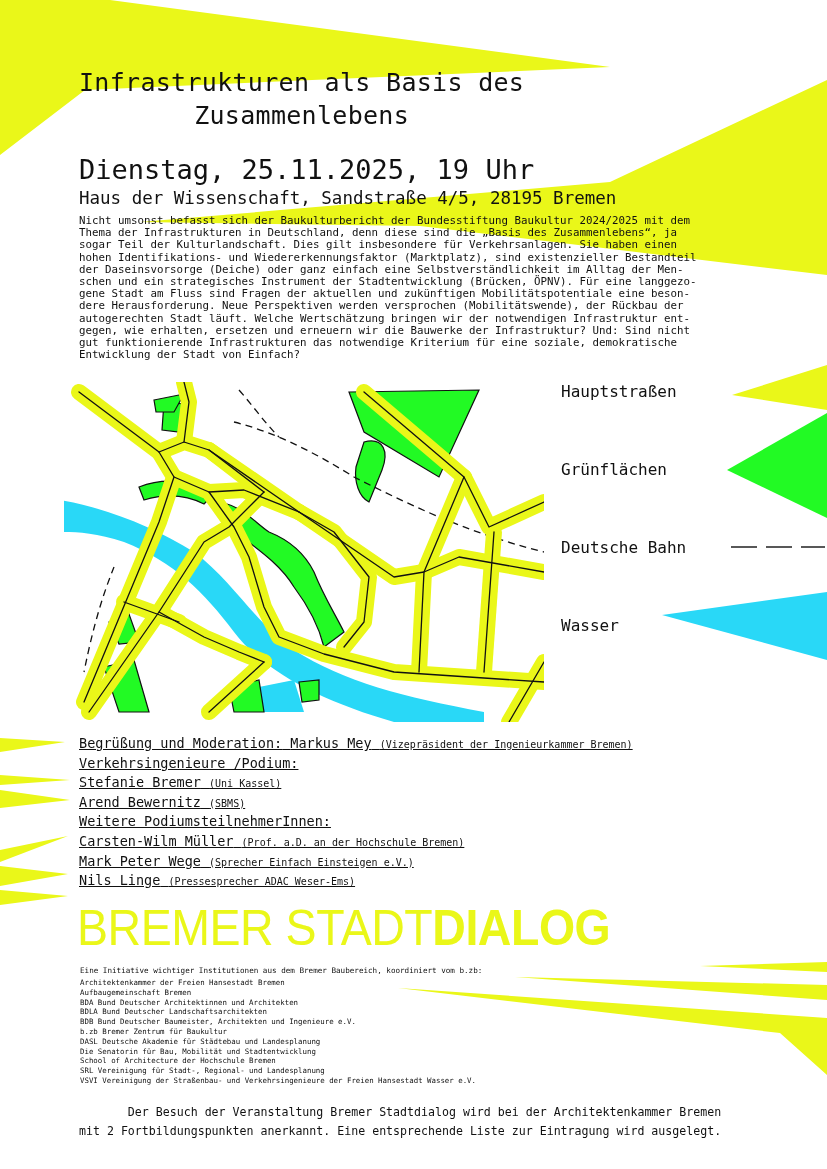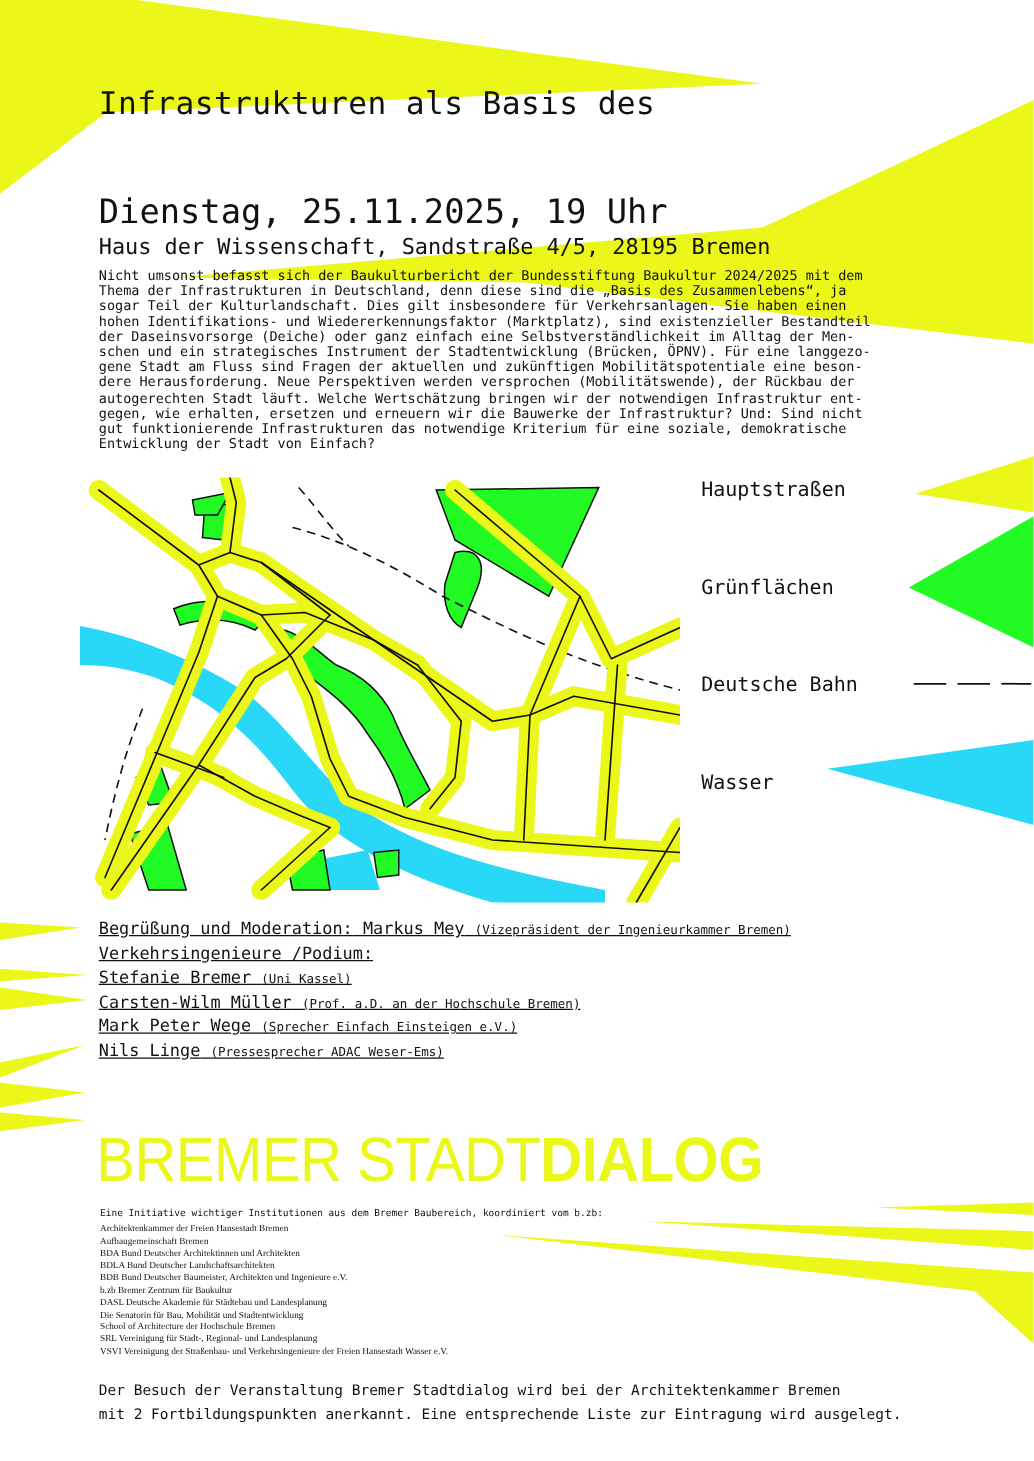--- a/index.html
+++ b/index.html
@@ -14,23 +14,23 @@
   .map { left: 64px; top: 382px; width: 480px; height: 340px; }
   .legend-item { position: absolute; left: 561px; font-size: 16px; font-family: "DejaVu Sans Mono", monospace; }
   .program { left: 79px; top: 734px; font-size: 13.5px; font-family: "DejaVu Sans Mono", monospace; text-decoration: underline; }
   .program .row { height: 19.6px; line-height: 19.6px; white-space: nowrap; }
   .program .small { font-size: 10px; }
   .brand { left: 77px; top: 898px; font-size: 50px; line-height: 60px; color: #eaf719; font-family: "Liberation Sans", "DejaVu Sans", sans-serif; letter-spacing: -0.5px; white-space: nowrap; transform: scaleX(0.93); transform-origin: left center; }
   .brand .light { font-weight: normal; }
   .brand .bold { font-weight: bold; }
   .initiative { left: 80px; top: 966px; font-size: 7.6px; line-height: 9.6px; font-family: "DejaVu Sans Mono", monospace; }
   .orgs { left: 80px; top: 978px; font-size: 7.4px; line-height: 9.8px; font-family: "DejaVu Sans Mono", monospace; }
-  .orgs div { white-space: nowrap; font-family: Liberation Serif, serif; }
+  .orgs div { white-space: nowrap; }
   .footer { left: 79px; top: 1103px; font-size: 11.6px; line-height: 19px; font-family: "DejaVu Sans Mono", monospace; }
-  .footer div { white-space: nowrap; }
+  .footer div { white-space: nowrap; text-align: right; }
 </style>
 </head>
 <body>
 
 <svg class="bg-shapes" viewBox="0 0 827 1169" xmlns="http://www.w3.org/2000/svg">
 
   <polygon points="0,0 110,0 610,67 85,90 0,155" fill="#eaf719"></polygon>
 
   <polygon points="827,80 827,275 420,226 140,222 610,182" fill="#eaf719"></polygon>
 
@@ -43,20 +43,21 @@
   <polygon points="0,866 68,874 0,886" fill="#eaf719"></polygon>
   <polygon points="0,890 68,896 0,905" fill="#eaf719"></polygon>
 
   <polygon points="700,966 827,962 827,972" fill="#eaf719"></polygon>
   <polygon points="515,977 827,985 827,1000" fill="#eaf719"></polygon>
   <polygon points="398,988 827,1018 827,1075 780,1033" fill="#eaf719"></polygon>
 </svg>
 
 <div class="layer title">
   <div>Infrastrukturen als Basis des</div>
+  <div>Zusammenlebens</div>
 </div>
 
 <div class="layer date">Dienstag, 25.11.2025, 19 Uhr</div>
 <div class="layer venue">Haus der Wissenschaft, Sandstraße 4/5, 28195 Bremen</div>
 
 <div class="layer intro">
   <div>Nicht umsonst befasst sich der Baukulturbericht der Bundesstiftung Baukultur 2024/2025 mit dem</div>
   <div>Thema der Infrastrukturen in Deutschland, denn diese sind die „Basis des Zusammenlebens“, ja</div>
   <div>sogar Teil der Kulturlandschaft. Dies gilt insbesondere für Verkehrsanlagen. Sie haben einen</div>
   <div>hohen Identifikations- und Wiedererkennungsfaktor (Marktplatz), sind existenzieller Bestandteil</div>
@@ -155,20 +156,25 @@
     <span>Begrüßung und Moderation:</span>
     <span>Markus Mey</span>
     <span class="small">(Vizepräsident der Ingenieurkammer Bremen)</span>
   </div>
   <div class="row">Verkehrsingenieure /Podium:</div>
   <div class="row">
     <span>Stefanie Bremer</span>
     <span class="small">(Uni Kassel)</span>
   </div>
   <div class="row">
+    <span>Arend Bewernitz</span>
+    <span class="small">(SBMS)</span>
+  </div>
+  <div class="row">Weitere PodiumsteilnehmerInnen:</div>
+  <div class="row">
     <span>Carsten-Wilm Müller</span>
     <span class="small">(Prof. a.D. an der Hochschule Bremen)</span>
   </div>
   <div class="row">
     <span>Mark Peter Wege</span>
     <span class="small">(Sprecher Einfach Einsteigen e.V.)</span>
   </div>
   <div class="row">
     <span>Nils Linge</span>
     <span class="small">(Pressesprecher ADAC Weser-Ems)</span>

